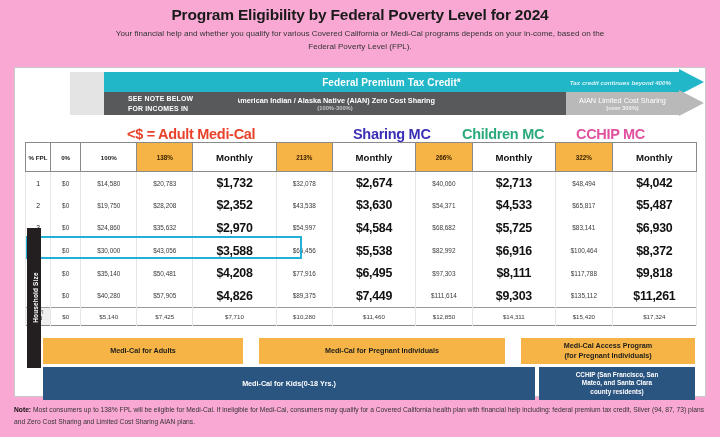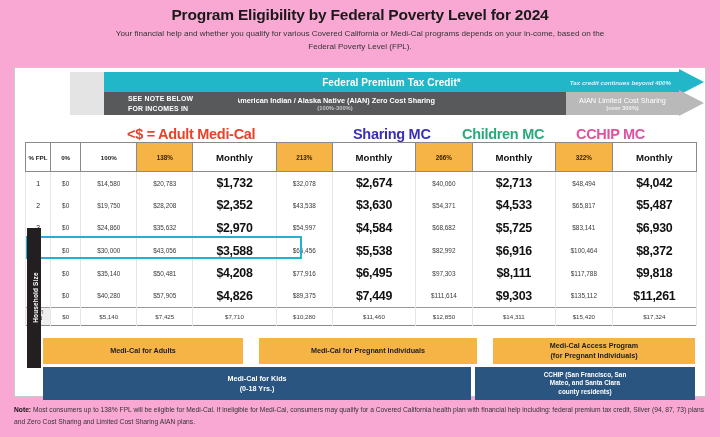--- a/index.html
+++ b/index.html
@@ -374,28 +374,28 @@
       <div class="hl" id="hlbox" style="top: 94px; height: 23px; left: 1px; width: 276px;"></div>
     </div>
 
     <div class="vlabel">
       <span>Household Size</span>
     </div>
 
     <div class="footer">
       <div class="fr1">
         <div class="fbox orange" style="width:200px">Medi-Cal for Adults</div>
-        <div class="fbox orange" style="width:218px">Medi-Cal for Pregnant Individuals</div>
+        <div class="fbox orange" style="width:246px">Medi-Cal for Pregnant Individuals</div>
         <div class="fbox orange" style="flex:1; flex-direction:column">
           <span>Medi-Cal Access Program</span>
           <span>(for Pregnant Individuals)</span>
         </div>
       </div>
       <div class="fr2">
-        <div class="fbox navy" style="width:428px; flex-direction:column">
+        <div class="fbox navy" style="width:492px; ">
           <span>Medi-Cal for Kids</span>
           <span>(0-18 Yrs.)</span>
         </div>
         <div class="fbox navy" style="flex:1; flex-direction:column; font-size:6.4px">
           <span>CCHIP (San Francisco, San</span>
           <span>Mateo, and Santa Clara</span>
           <span>county residents)</span>
         </div>
       </div>
     </div>

